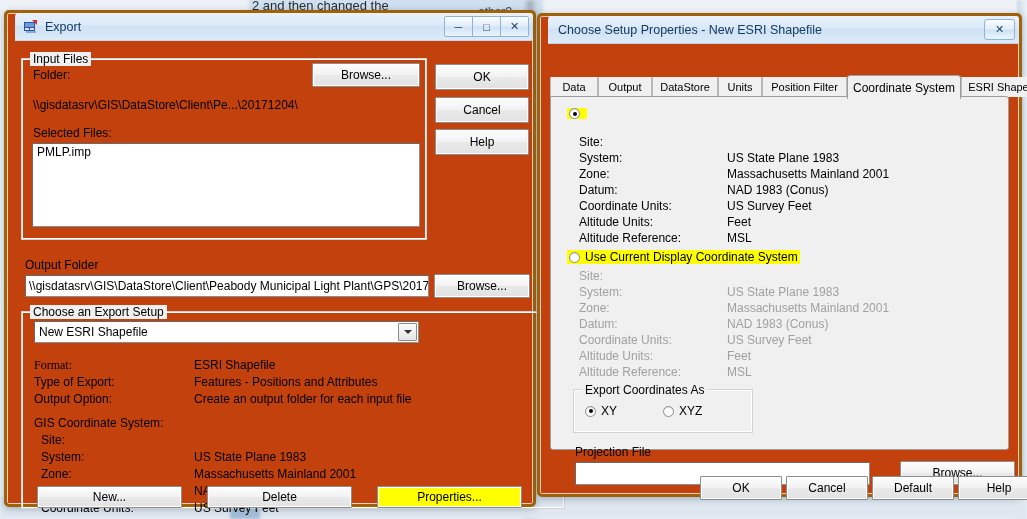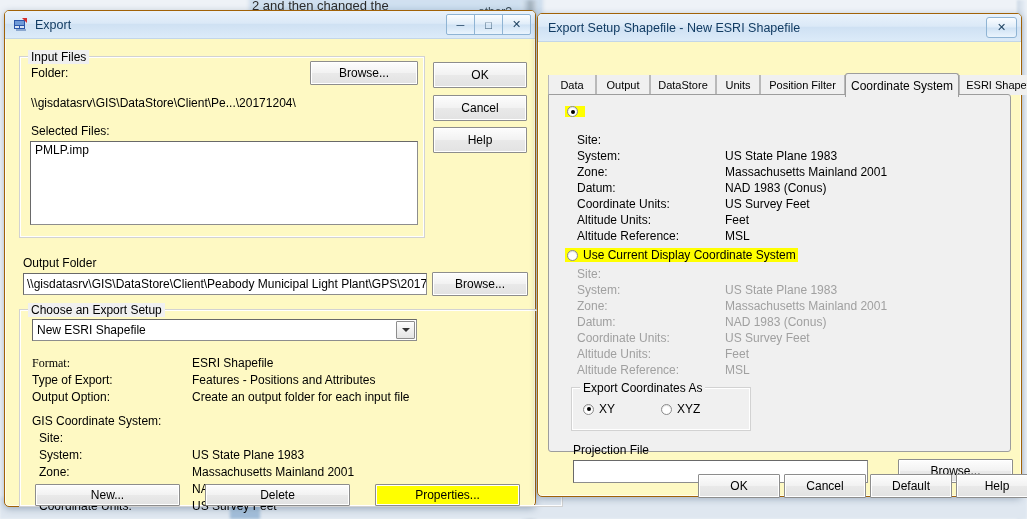--- a/index.html
+++ b/index.html
@@ -46,25 +46,26 @@
     background:linear-gradient(#bcd2e8,#9db9d6);filter:blur(1.4px);
   }
   #bg .bgright{
     position:absolute;right:0;top:0;width:10px;height:519px;
     background:linear-gradient(90deg,#cdd9e6,#eef3f8);filter:blur(1.2px);
   }
 
   
   .dialog{
     position:absolute;
-    background:#fef9c3;
-    border:1px solid #a16207;
+    background:#c2410c;
+    border:3px solid #a16207;
     border-radius:5px;
     box-shadow:0 0 0 1px rgba(255,255,255,.75) inset, 0 2px 7px rgba(40,70,100,.35);
     box-sizing:border-box;
+    padding-left:8px;
   }
   .titlebar{
     height:27px;
     background:linear-gradient(#e9f2fb 0%,#dbe9f7 45%,#cfe1f3 50%,#dcebf9 100%);
     border-radius:4px 4px 0 0;
     border-bottom:1px solid #c3d6e8;
     display:flex;align-items:center;position:relative;
     padding:0 4px;
   }
   .title-text{font-size:12.5px;color:#123c63;margin-left:6px;white-space:nowrap;}
@@ -248,21 +249,21 @@
 
     <div class="btn" style="left:30px;top:446px;width:145px;height:22px;">New...</div>
     <div class="btn hl" style="left:370px;top:446px;width:145px;height:22px;background:#ffff00;">Properties...</div>
     <div class="btn" style="left:200px;top:446px;width:145px;height:22px;">Delete</div>
   </div>
 </div>
 
 <div class="dialog" style="left:537px;top:13px;width:485px;height:484px;">
 
   <div class="titlebar">
-    <span class="title-text" style="margin-left:6px;">Export Setup Shapefile - New ESRI Shapefile</span>
+    <span class="title-text" style="margin-left:6px;">Choose Setup Properties - New ESRI Shapefile</span>
     <span class="winbtns">
       <span class="winbtn single close">✕</span>
     </span>
   </div>
 
   <div class="dlg-body">
 
     <div class="tabstrip">
       <div class="tab" style="left:0px;width:48px;">Data</div>
       <div class="tab" style="left:48px;width:54px;">Output</div>

